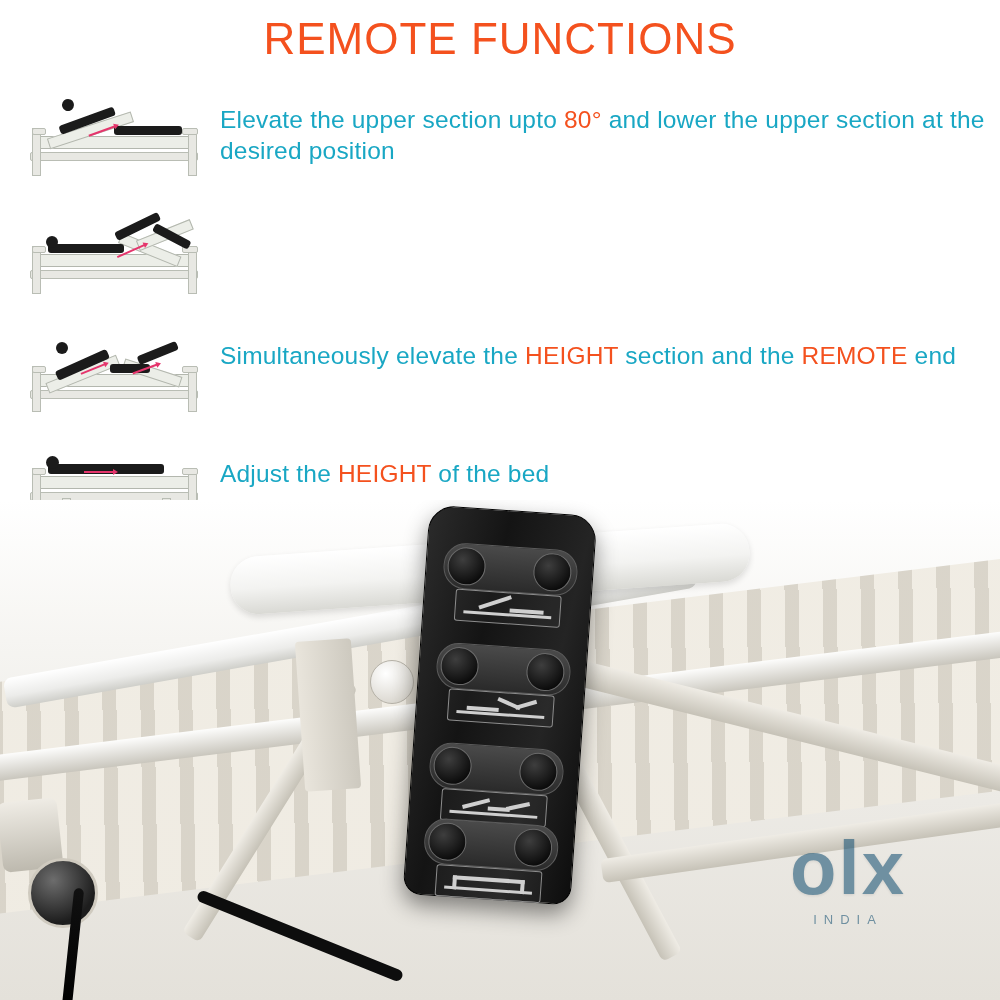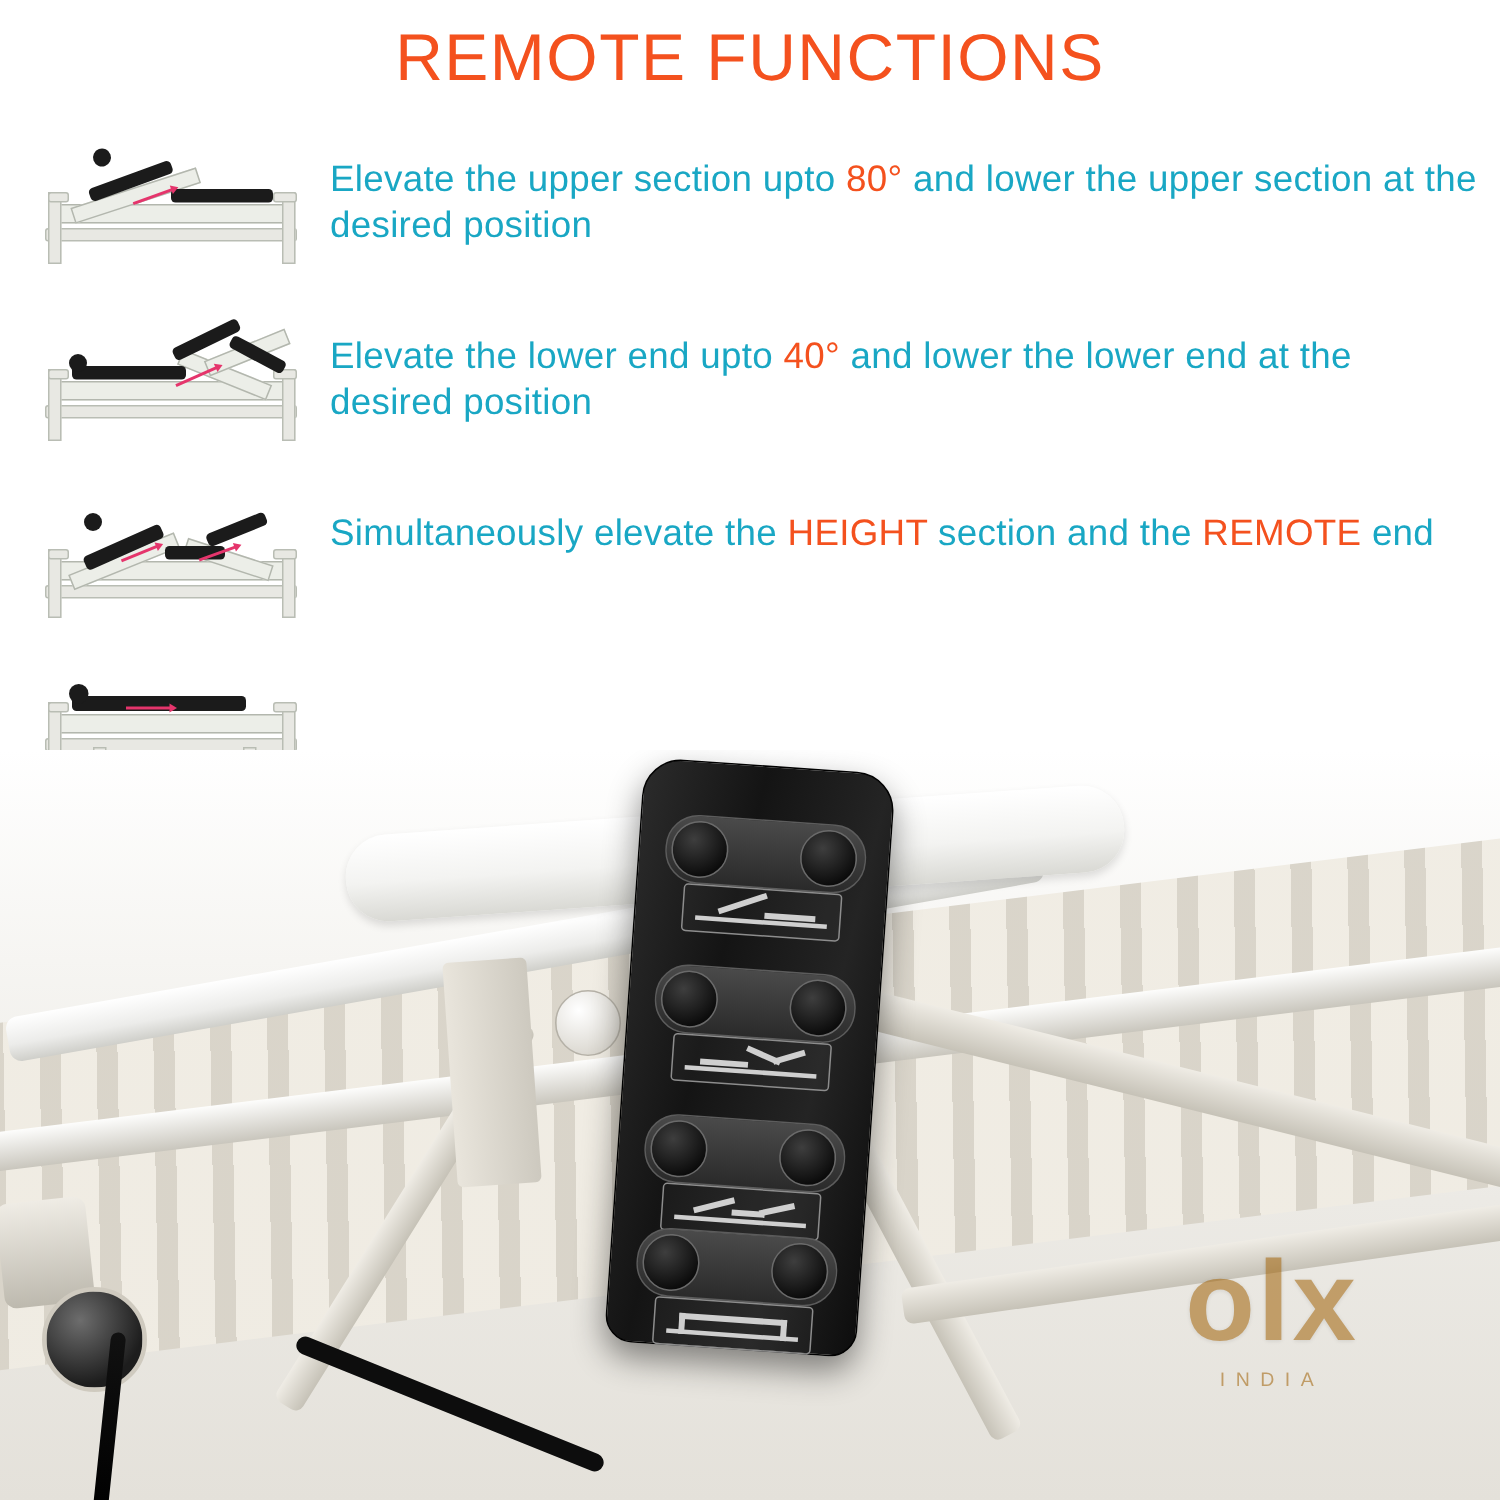--- a/index.html
+++ b/index.html
@@ -307,21 +307,21 @@
   }
 
   
   .watermark {
     position: absolute;
     right: 52px;
     bottom: 60px;
     width: 200px;
     height: 110px;
     opacity: .55;
-    color: #a16207;
+    color: #0c4a6e;
     text-align: center;
   }
   .wm-text {
     font-size: 76px;
     font-weight: 700;
     letter-spacing: 2px;
     line-height: 1;
     text-shadow: 0 1px 3px rgba(0,0,0,.18);
   }
   .wm-sub {
@@ -373,23 +373,20 @@
           <div class="rail" style="left:10px; top:20px; width:12px; height:5px;"></div>
           <div class="rail" style="left:160px; top:20px; width:14px; height:5px;"></div>
           <div class="mattress" style="left:96px; top:6px; width:62px; height:9px; transform:rotate(22deg); transform-origin:left bottom;"></div>
           <div class="mattress" style="left:118px; top:14px; width:56px; height:9px; transform:rotate(-22deg); transform-origin:left bottom;"></div>
           <div class="person" style="left:26px; top:18px; width:76px; height:9px;"></div>
           <div class="person" style="left:24px; top:10px; width:12px; height:12px; border-radius:50%;"></div>
           <div class="person" style="left:96px; top:6px; width:48px; height:9px; transform:rotate(-26deg); transform-origin:left bottom;"></div>
           <div class="person" style="left:130px; top:-4px; width:40px; height:9px; transform:rotate(28deg); transform-origin:left bottom;"></div>
           <div class="arrow-pink" style="left:94px; top:24px; width:30px; transform:rotate(-24deg);"></div>
         </div>
-      </div>
-      <div class="feature-text">
-        Elevate the lower end upto <span class="hl-orange">40°</span> and lower the lower end at the desired position
       </div>
     </div>
 
     <div class="feature-row">
       <div class="bed-thumb">
         <div class="bed-frame">
           <div class="mattress" style="left:10px; top:30px; width:162px; height:11px;"></div>
           <div class="rail" style="left:8px; top:46px; width:166px; height:7px;"></div>
           <div class="leg" style="left:10px; top:22px; height:44px;"></div>
           <div class="leg" style="left:166px; top:22px; height:44px;"></div>
@@ -420,20 +417,23 @@
           <div class="leg" style="left:166px; top:14px; height:62px;"></div>
           <div class="leg" style="left:40px; top:44px; height:32px;"></div>
           <div class="leg" style="left:140px; top:44px; height:32px;"></div>
           <div class="rail" style="left:10px; top:14px; width:12px; height:5px;"></div>
           <div class="rail" style="left:160px; top:14px; width:14px; height:5px;"></div>
           <div class="person" style="left:26px; top:10px; width:116px; height:10px;"></div>
           <div class="person" style="left:24px; top:2px; width:13px; height:13px; border-radius:50%;"></div>
           <div class="arrow-pink" style="left:62px; top:17px; width:30px;"></div>
         </div>
       </div>
+      <div class="feature-text">
+        Adjust the <span class="hl-orange">HEIGHT</span> of the bed
+      </div>
     </div>
 
   </div>
 
   <div class="photo">
     <div class="photo-bg"></div>
 
     <div class="deck"></div>
     <div class="deck-edge"></div>
     <div class="rail-bar2"></div>

